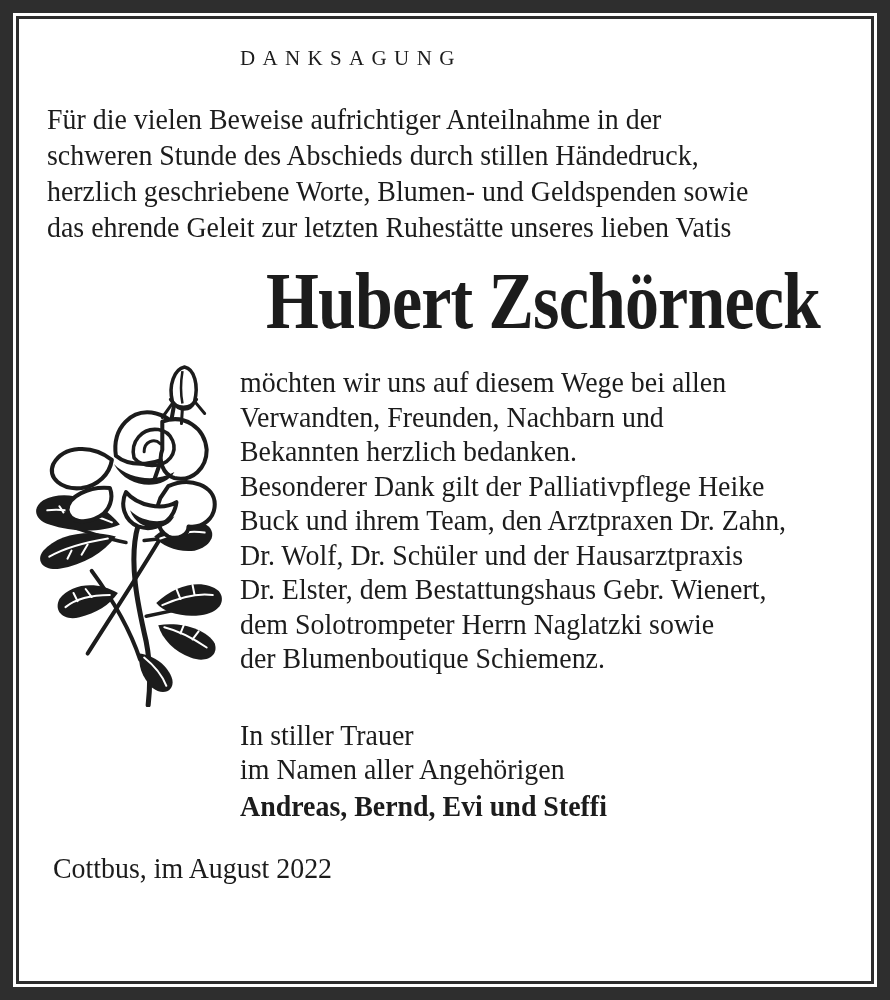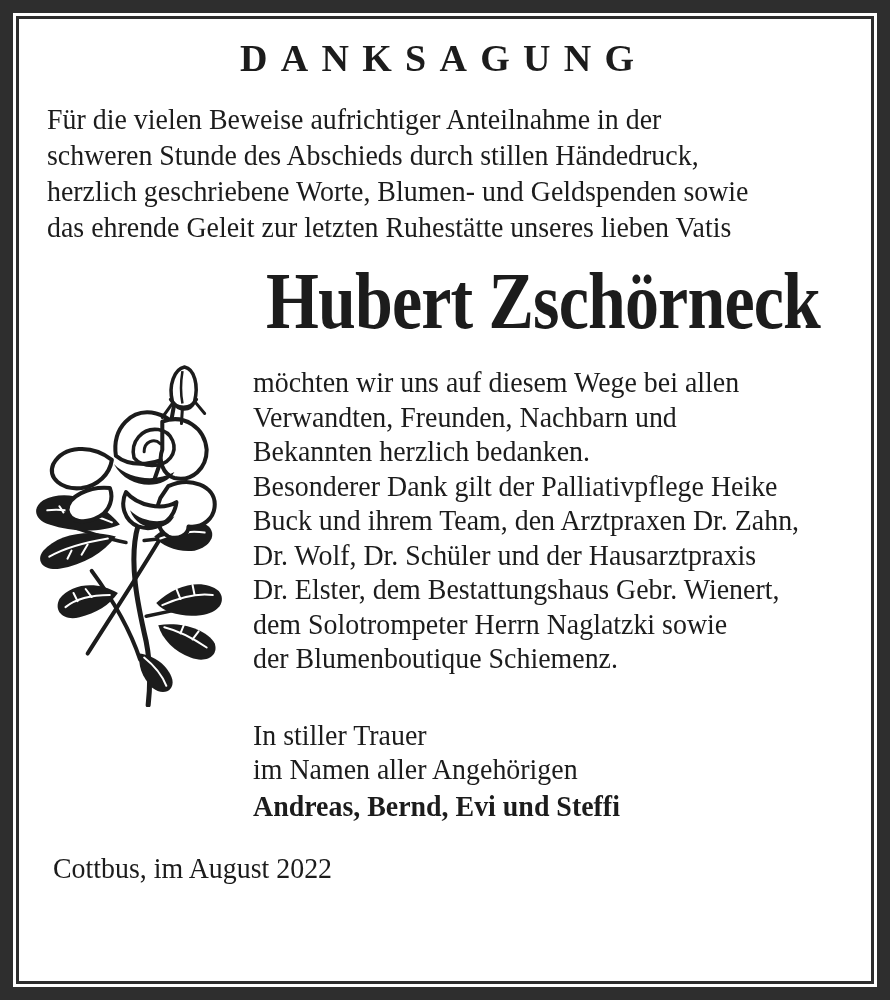--- a/index.html
+++ b/index.html
@@ -16,37 +16,37 @@
   .pre{white-space:pre-line;}
   
   .cond{transform:scaleX(0.93);transform-origin:0 0;}
 
   .epigraph{
     margin:18px 0 0 221px;
     font-size:30px;line-height:36px;font-style:italic;
   }
   .heading{
     margin:20px 0 0 221px;
-    font-size:38px;line-height:38px;font-weight:bold;
+    font-size:21px;line-height:38px;font-weight:normal;
     letter-spacing:0.35em;
   }
   .intro{
     margin:24px 18px 0 28px;
     font-size:30px;line-height:36px;
   }
   .deceased{
     margin:16px 26px 0 200px;
     font-size:80px;line-height:80px;font-weight:bold;
     text-align:center;letter-spacing:-1px;
     transform:scaleX(0.85);transform-origin:50% 50%;
     white-space:nowrap;
   }
   .mid{display:flex;margin-top:18px;}
   .rose-wrap{flex:0 0 214px;margin-left:2px;}
-  .midcol{margin-left:18px;padding-top:6px;}
+  .midcol{margin-left:5px;padding-top:6px;}
   .thanks{font-size:30px;line-height:34.5px;}
   .closing{margin-top:42px;font-size:30px;line-height:34.5px;}
   .mourners{margin-top:1px;font-size:30px;line-height:36px;font-weight:bold;}
   .dateline{margin:26px 0 0 34px;font-size:30px;line-height:36px;}
 
   .rose-svg{display:block;}
 </style>
 </head>
 <body>
 

